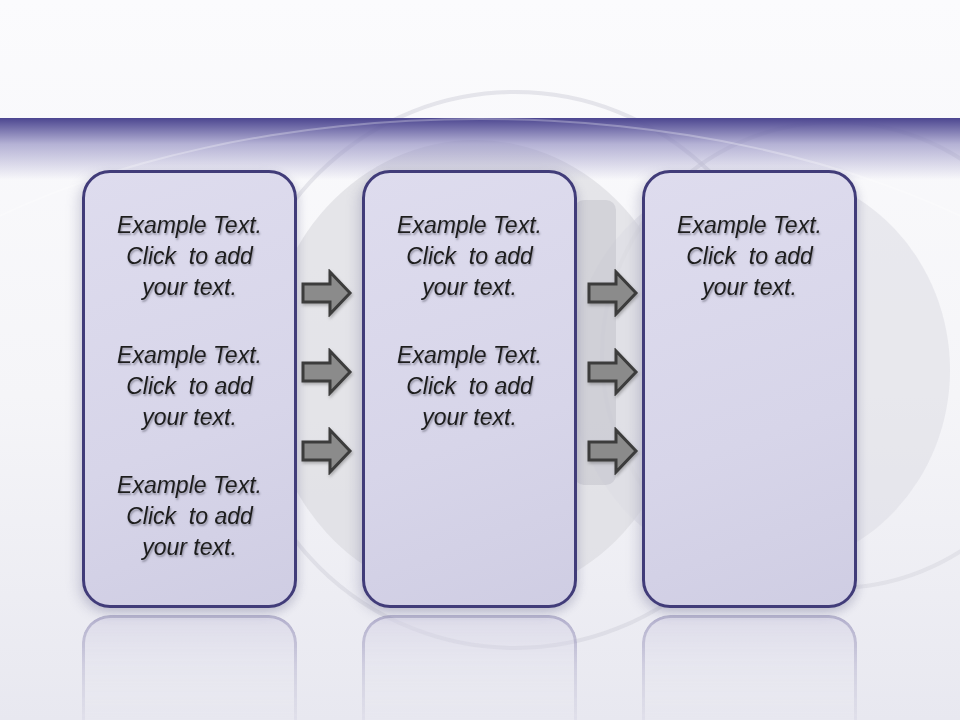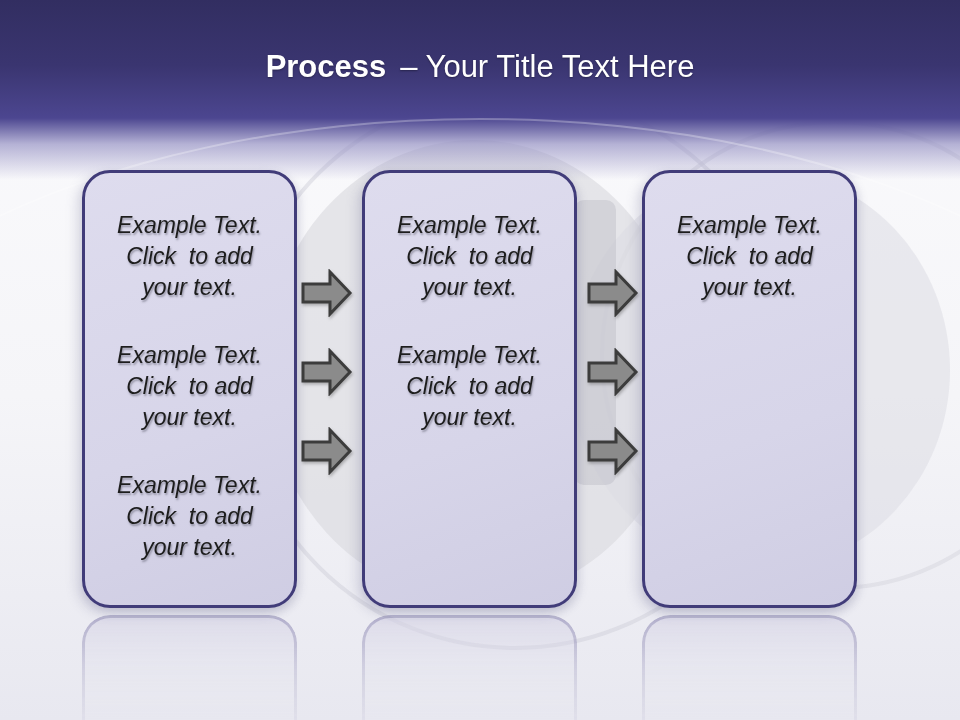--- a/index.html
+++ b/index.html
@@ -109,25 +109,20 @@
 <div class="slide">
 
   <div class="bg-decor">
     <div class="ring ring-left"></div>
     <div class="ring ring-right"></div>
     <div class="disc disc-left"></div>
     <div class="disc disc-right"></div>
     <div class="watermark-slab"></div>
   </div>
 
-  <div class="header">
-    <h1 class="title">
-      <span class="t-bold">Process</span><span class="t-rest">– Your Title Text Here</span>
-    </h1>
-  </div>
   <div class="header-fade"></div>
   <div class="swoosh"></div>
 
   <div class="diagram">
 
     <div class="pbox pbox-1">
       <p>Example Text.
 Click&nbsp; to add
 your text.</p>
       <p>Example Text.

